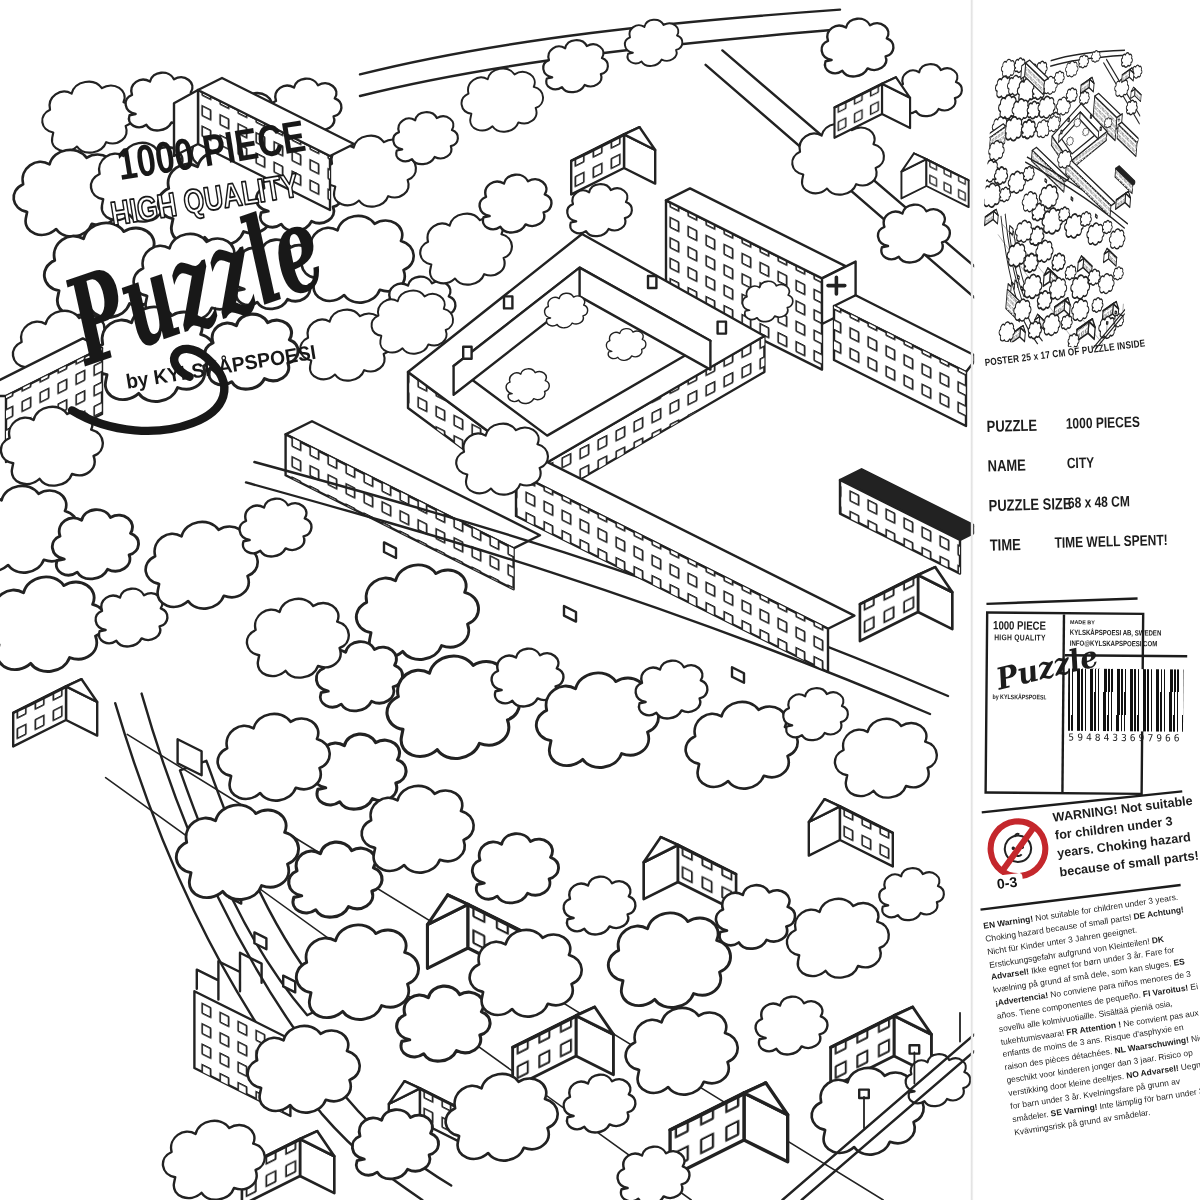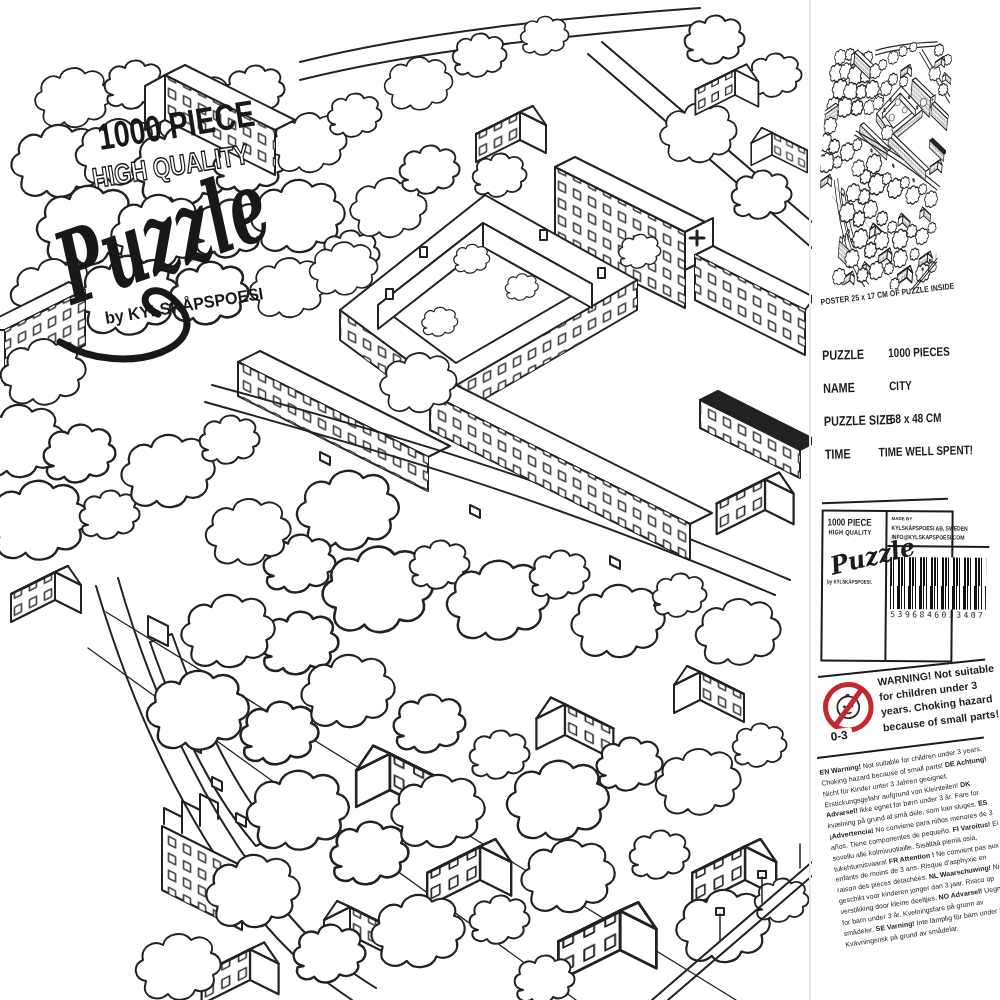--- a/index.html
+++ b/index.html
@@ -322,21 +322,21 @@
         <div><span class="bscript">Puzzle</span></div>
         <div class="bby"><span class="cond">by KYLSKÅPSPOESI.</span></div>
       </div>
       <div class="bright">
         <div class="contact">
           <div class="madeby">MADE BY</div>
           <div class="co"><span class="cond">KYLSKÅPSPOESI AB, SWEDEN</span></div>
           <div class="co"><span class="cond">INFO@KYLSKAPSPOESI.COM</span></div>
         </div>
         <div class="bars"></div>
-        <div class="digits">5396846033407</div>
+        <div class="digits">5948433697966</div>
       </div>
     </div>
 
     <div class="rline r1"></div>
 
     <div class="warnrow">
       <svg viewBox="0 0 64 78" width="54" height="66">
         <circle cx="32" cy="34" r="27" fill="#fff" stroke="#c4272c" stroke-width="6"></circle>
         <g stroke="#222" stroke-width="2" fill="none">
           <circle cx="32" cy="34" r="13" fill="#fff"></circle>

